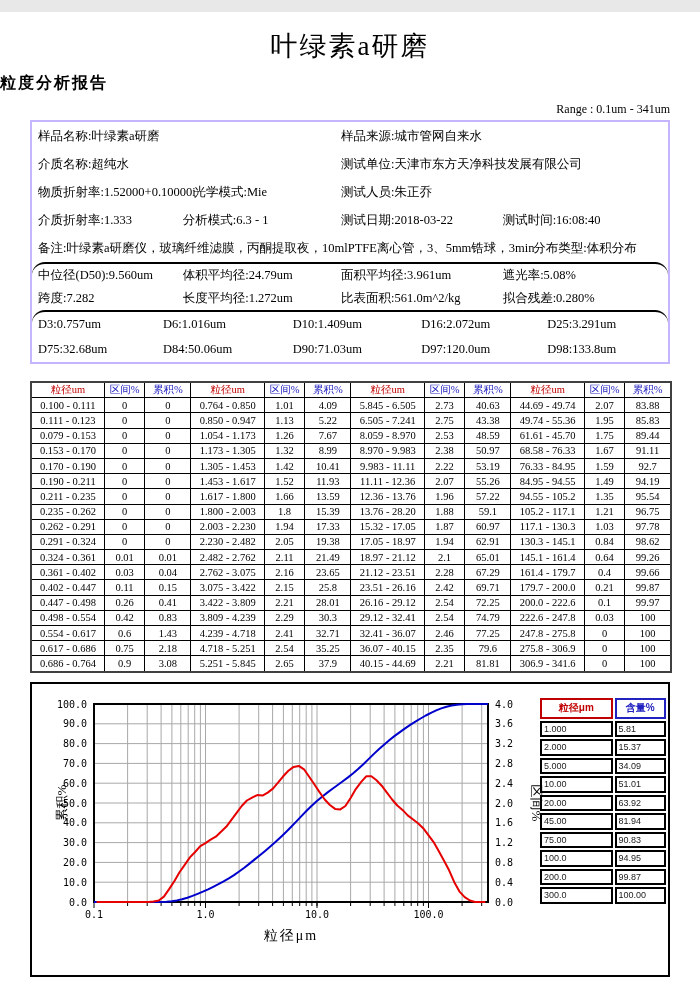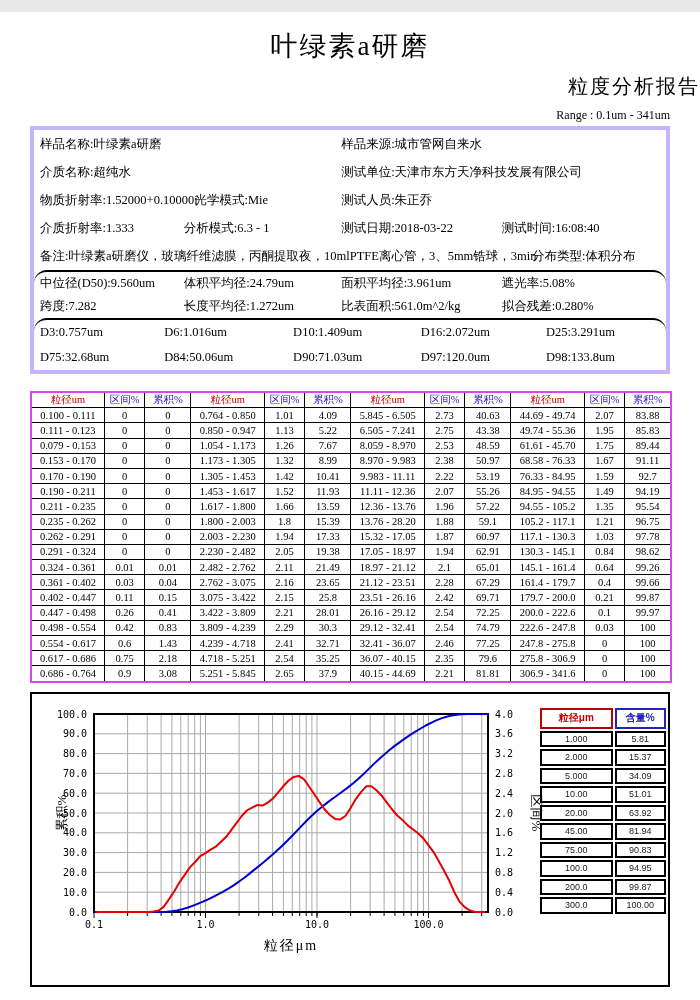--- a/index.html
+++ b/index.html
@@ -1,56 +1,56 @@
 <!DOCTYPE html>
 <html><head>
 <meta charset="utf-8">
 <style>
   html,body{margin:0;padding:0;background:#e8e8e8;}
   .page{width:700px;height:1000px;background:#fff;position:relative;margin:12px auto;
         font-family:"Liberation Serif",serif;color:#000;overflow:hidden;}
   .page-title{margin:16px 0 0;font-size:27px;font-weight:normal;text-align:center;letter-spacing:2px;}
-  .page-subtitle{margin:9px 0 0;font-size:20px;font-weight:normal;text-align:right;letter-spacing:2px;}
+  .page-subtitle{margin:9px 0 0;font-size:16px;font-weight:bold;text-align:left;letter-spacing:2px;}
   .range-label{margin:8px 30px 3px;text-align:right;font-size:12px;}
   .content{margin:0 30px;width:640px;}
 
   
-  .info-box{border:4px solid #c4b5fd;}
+  .info-box{border:2px solid #c4b5fd;}
   .info-row{position:relative;white-space:nowrap;font-size:12.5px;}
   .sec1 .info-row{height:28px;line-height:28px;}
   .sec2 .info-row{height:23px;line-height:23px;}
   .sec3 .info-row{height:25px;line-height:25px;}
   .sec2,.sec3{border-top:2px solid #000;border-radius:13px;}
   .info-row span{position:absolute;top:0;}
   .pA{left:6px}.pB{left:48.6%}.pC{left:25.4%}.pD{left:23.7%}.pE{left:74%}
   .pF{left:78.8%}.pG{left:20.6%}.pH{left:41%}.pI{left:61.2%}.pJ{left:81%}
 
   
-  table.dist{width:642px;margin-top:17px;border-collapse:collapse;border:2px solid #d946ef;
+  table.dist{width:642px;margin-top:17px;border-collapse:collapse;border:2px solid #404040;
              table-layout:fixed;font-family:"Liberation Serif",serif;}
   table.dist th,table.dist td{border:1px solid #000;text-align:center;padding:0;
              font-size:10.5px;font-weight:normal;height:14.2px;overflow:hidden;}
   table.dist th.h-range{color:#c00000;}
   table.dist th.h-pct{color:#2222c0;}
   col.c-range{width:11.35%}col.c-int{width:6.25%}col.c-cum{width:7.15%}
 
   
   .bottom-box{position:relative;margin-top:9px;height:291px;border:2px solid #000;}
   .chart-host{position:absolute;left:0;top:0;width:636px;height:291px;}
   .chart-host svg .tick{font-family:"DejaVu Sans Mono",monospace;font-size:10px;fill:#000;}
   .chart-host svg .atitle{font-family:"Liberation Serif",serif;font-size:13px;fill:#000;}
   .chart-host svg .xtitle{font-family:"Liberation Serif",serif;font-size:14px;fill:#000;letter-spacing:2px;}
 
   
   .content-table{position:absolute;left:506px;top:12px;border-spacing:2px;
                  font-family:"Liberation Sans",sans-serif;border-collapse:separate;}
   .content-table th{border:2px solid;font-size:10px;padding:1px 2px;height:15px;font-weight:bold;}
   .content-table th.size{color:#c00000;border-color:#c00000;width:66px;}
   .content-table th.pct{color:#2222c0;border-color:#2222c0;width:44px;}
-  .content-table td{border:2px solid #000;font-size:9px;text-align:center;height:12.5px;padding:0 2px;color:#222;}
+  .content-table td{border:2px solid #000;font-size:9px;height:12.5px;padding:0 2px;color:#222;}
 </style>
 </head>
 <body>
 
 <div class="page">
   <h1 class="page-title">叶绿素a研磨</h1>
   <h2 class="page-subtitle">粒度分析报告</h2>
   <div class="range-label">Range : 0.1um - 341um</div>
 
   <div class="content">

